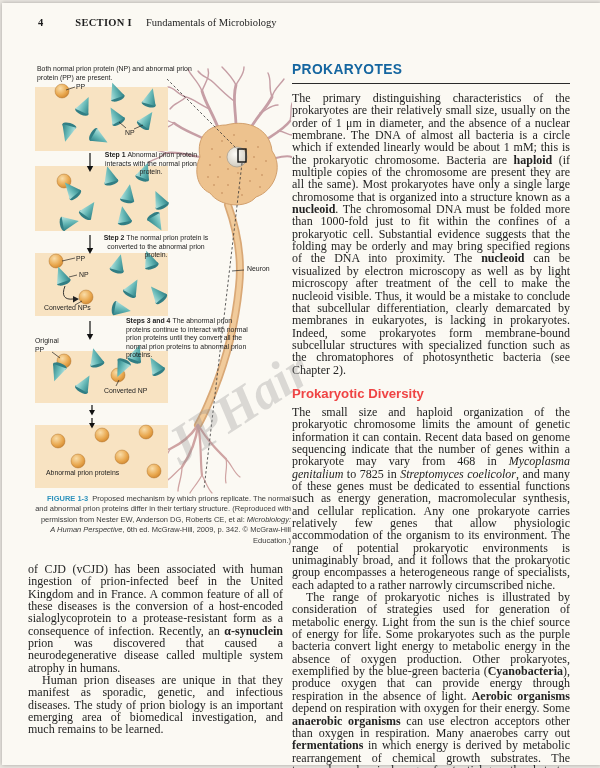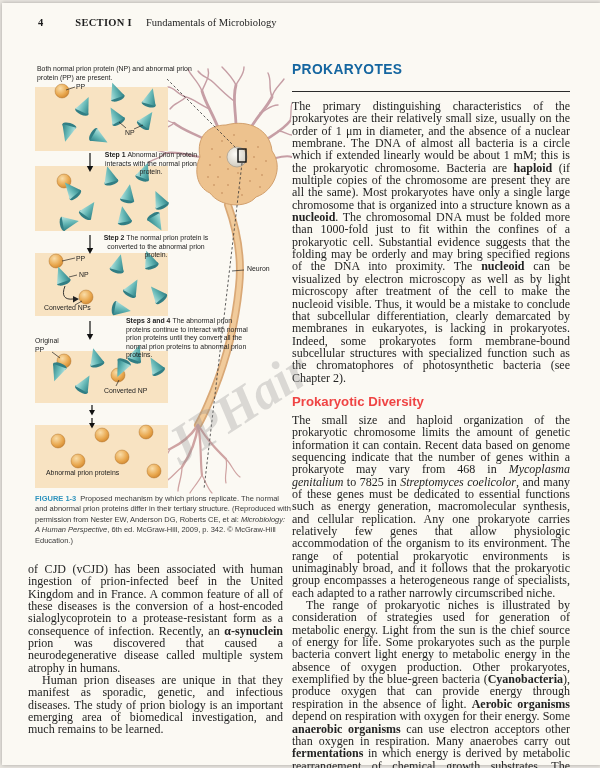--- a/index.html
+++ b/index.html
@@ -10,28 +10,28 @@
   .hdr{position:absolute;top:14px;left:36px;font-size:10.5px;color:#1d1d1d;white-space:nowrap}
   .hdr .num{font-weight:bold;margin-right:32px}
   .hdr .sec{font-weight:bold;margin-right:14px;letter-spacing:.3px}
   
   .fig{position:absolute;left:30px;top:62px;width:260px;height:430px}
   .fig svg{position:absolute;left:0;top:0}
   .figlabel{position:absolute;font-family:"Liberation Sans","DejaVu Sans",sans-serif;font-size:6.9px;line-height:8.5px;color:#1c1c1c}
   .step{position:absolute;font-family:"Liberation Sans","DejaVu Sans",sans-serif;font-size:6.9px;line-height:8.5px;color:#1c1c1c;text-align:center}
   .stepttl{font-weight:bold;margin-right:2px}
   
-  .cap{position:absolute;left:33px;top:491px;width:256px;font-family:"Liberation Sans","DejaVu Sans",sans-serif;font-size:7.5px;line-height:10.4px;color:#3a3a3a;text-align:left}
+  .cap{position:absolute;left:33px;top:491px;width:256px;font-family:"Liberation Sans","DejaVu Sans",sans-serif;font-size:7.5px;line-height:10.4px;color:#3a3a3a;text-align:right}
   .fignum{font-weight:bold;color:#2e93bd;margin-right:4px}
   
   .lcol{position:absolute;left:26px;top:560px;width:255px}
   .rcol{position:absolute;left:290px;top:59px;width:278px}
   p.body{font-size:12px;line-height:12.35px;text-align:justify;color:#232323}
   p.ind{text-indent:14px}
-  h1.prok{font-family:"Liberation Sans","DejaVu Sans",sans-serif;font-size:13.8px;font-weight:bold;color:#1566a0;letter-spacing:.4px;border-bottom:1.6px solid #2b2b2b;padding-bottom:14px;margin-bottom:8px}
+  h1.prok{font-family:"Liberation Sans","DejaVu Sans",sans-serif;font-size:13.8px;font-weight:bold;color:#1566a0;letter-spacing:.4px;border-bottom:1.6px solid #2b2b2b;padding-bottom:6px;margin-bottom:8px}
   h2.divh{font-family:"Liberation Sans","DejaVu Sans",sans-serif;font-size:13.2px;font-weight:bold;color:#ef4444;margin:10px 0 5px}
   
   .wm{position:absolute;left:100px;top:332px;width:270px;height:145px;display:flex;align-items:center;justify-content:center;pointer-events:none;z-index:6}
   .wm span{font-family:"Liberation Serif",serif;font-style:italic;font-weight:600;font-size:52px;color:#8f8f8f;opacity:.30;transform:rotate(-33deg)}
 </style>
 </head>
 <body>
 
 <div class="page">
 

